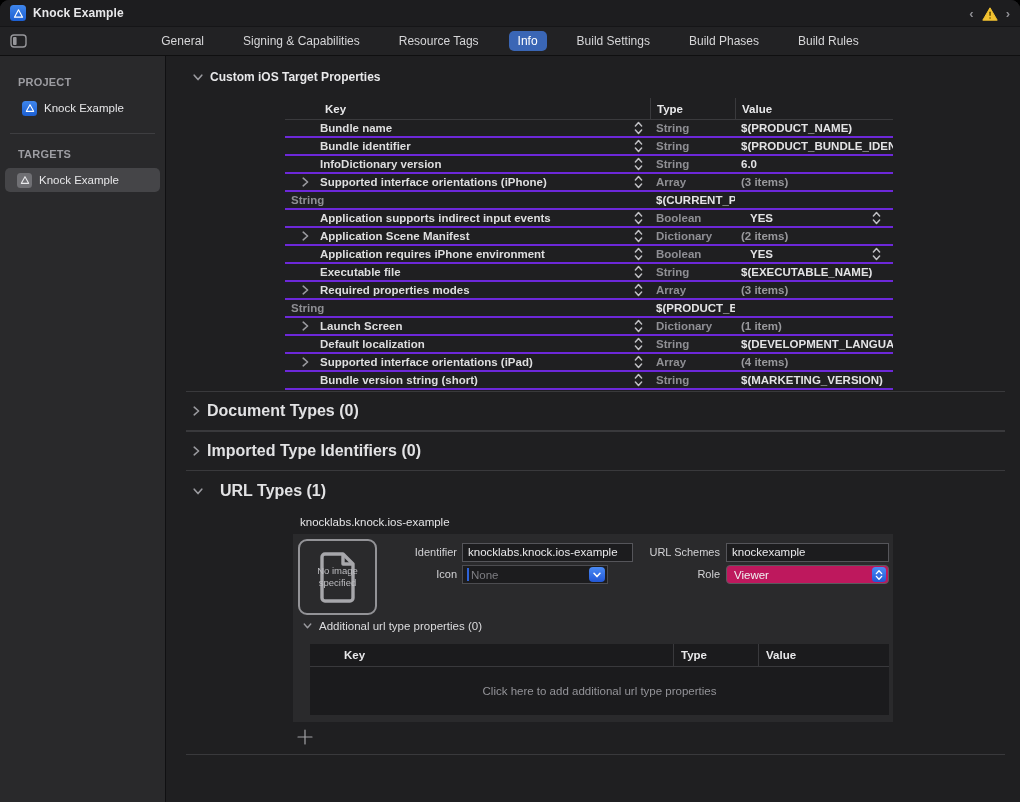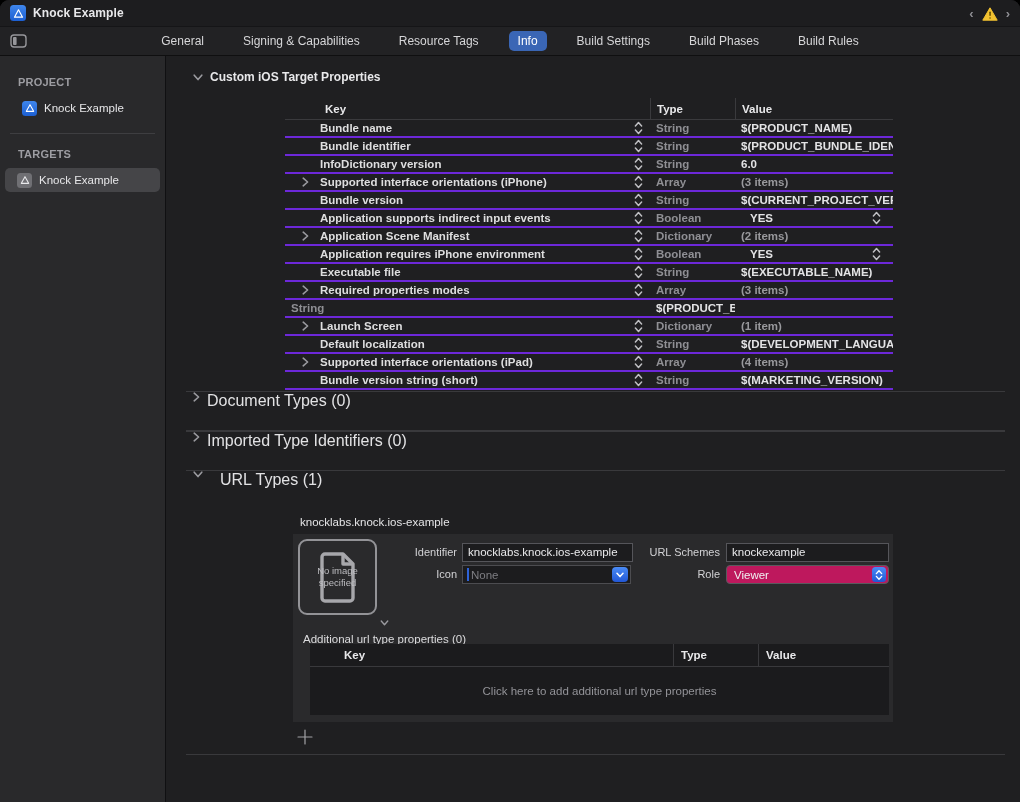--- a/index.html
+++ b/index.html
@@ -33,21 +33,21 @@
   .side-icon.blue { background:linear-gradient(180deg,#3f86ec,#1c5fd2); }
   .side-icon.gray { background:#707074; }
   .side-label { font-size:11.5px; color:#e6e6e8; white-space:nowrap; }
   .side-divider { height:1px; background:#3e3e41; margin:13px 10px 6px 10px; }
 
   
   .content { flex:1; min-width:0; background:#1f1f21; color:#e2e2e4; position:relative; }
   .sec-head { display:flex; align-items:center; gap:7px; padding-left:27px; }
   .sec-head.first { height:42px; }
   .sec-head .sec-title { font-size:12px; font-weight:700; color:#e8e8ea; }
-  .sec-row { height:38px; display:flex; align-items:flex-start; gap:7px; padding-left:27px; }
+  .sec-row { height:38px; display:flex; align-items:center; gap:7px; padding-left:27px;font-weight:bold; }
   .sec-row.url { height:40px;gap:17px; }
   .chev { flex:0 0 auto; display:flex; }
   .divider { height:1px; background:#39393c; margin:0 15px 0 20px; }
 
   
   .props-table { margin-left:119px; width:608px; font-size:11.5px; }
   .pt-head { display:grid; grid-template-columns:365px 85px 158px; height:22px; align-items:center; border-bottom:1px solid #3a3a3d; }
   .pt-head .h-key { padding-left:40px; font-weight:700; color:#e8e8ea; }
   .pt-head .h-type, .pt-head .h-value { padding-left:6px; font-weight:700; color:#e8e8ea; border-left:1px solid #3a3a3d; height:100%; display:flex; align-items:center; }
   .prow { display:grid; grid-template-columns:365px 85px 158px; height:18px; align-items:center; border-bottom:2px solid #6d28d9;font-weight:bold; }
@@ -69,21 +69,21 @@
   .img-well .no-img { position:relative; font-size:9.5px; color:#bdbdc1; text-align:center; line-height:1.25; width:52px; }
   .f-label { position:absolute; font-size:11px; color:#d2d2d5; text-align:right; height:19px; line-height:19px; }
   .f-field { position:absolute; height:19px; background:#1c1c1e; border:1px solid #55555a; color:#e9e9eb; font-size:11.5px; line-height:17px; padding:0 5px; white-space:nowrap; overflow:hidden; }
   .combo { position:absolute; height:19px; background:#1c1c1e; border:1px solid #4c4c50; display:flex; align-items:center; }
   .combo .caret { width:2px; height:13px; background:#2e63d8; margin-left:4px; }
   .combo .c-text { font-size:11.5px; color:#7e7e83; margin-left:2px; flex:1; }
   .combo .c-btn { width:16px; height:15px; border-radius:4px; background:linear-gradient(180deg,#4a8bf5,#2257d6); margin-right:2px; display:flex; align-items:center; justify-content:center; }
   .popup { position:absolute; height:19px; background:#be185d; border:1px solid #5a5a5e; border-radius:4px; display:flex; align-items:center; }
   .popup .p-text { font-size:11.5px; color:#f0f0f2; margin-left:7px; flex:1; }
   .popup .p-btn { width:14px; height:15px; border-radius:3.5px; background:linear-gradient(180deg,#4a8bf5,#2257d6); margin-right:2px; display:flex; align-items:center; justify-content:center; }
-  .add-head { position:absolute; left:10px; top:86px; display:flex; align-items:center; gap:7px;flex-direction:column; }
+  .add-head { position:absolute; left:10px; top:86px; display:flex; align-items:center; gap:7px; }
   .add-head .add-title { font-size:11.5px; color:#dcdcde; }
   .inner-table { position:absolute; left:17px; top:110px; width:579px; height:71px; background:#1b1b1d; font-size:11.5px; }
   .it-head { display:grid; grid-template-columns:363px 85px 131px; height:23px; align-items:center; border-bottom:1px solid #39393c; }
   .it-head .h-key { padding-left:34px; font-weight:700; color:#e8e8ea; }
   .it-head .h-type, .it-head .h-value { padding-left:7px; font-weight:700; color:#e8e8ea; border-left:1px solid #39393c; height:100%; display:flex; align-items:center; }
   .it-body { height:48px; display:flex; align-items:center; justify-content:center; color:#939398; font-size:11.5px; }
   .plus-row { margin:6px 0 0 130px; height:18px; }
   .plus-btn { width:18px; height:18px; display:flex; align-items:center; justify-content:center; }
   .bottom-divider { margin-top:8px; }
 </style>
@@ -238,30 +238,20 @@
                   </svg>
                 </span>
     </div>
     <div class="cell-type">Array</div>
     <div class="cell-value">
       <span class="vtext dim">(3 items)</span>
 
     </div>
   </div>
             <div class="prow">
-    <div class="cell-key">
-      <span class="disclosure chev" style="visibility: hidden;"></span>
-      <span class="ktext">Bundle version</span>
-      <span class="stepper">
-                  <svg width="9" height="14" viewBox="0 0 9 14">
-                    <path d="M1.4 5 L4.5 1.6 L7.6 5" fill="none" stroke="#c0c0c4" stroke-width="1.5" stroke-linecap="round" stroke-linejoin="round"></path>
-                    <path d="M1.4 9 L4.5 12.4 L7.6 9" fill="none" stroke="#c0c0c4" stroke-width="1.5" stroke-linecap="round" stroke-linejoin="round"></path>
-                  </svg>
-                </span>
-    </div>
     <div class="cell-type">String</div>
     <div class="cell-value">
       <span class="vtext">$(CURRENT_PROJECT_VERSION)</span>
 
     </div>
   </div>
             <div class="prow">
     <div class="cell-key">
       <span class="disclosure chev" style="visibility: hidden;"></span>
       <span class="ktext">Application supports indirect input events</span>
@@ -494,21 +484,21 @@
           <span class="no-img">No image specified</span>
         </div>
 
         <div class="f-label" style="left:60px; top:9px; width:104px;">Identifier</div>
         <div class="f-field" style="left:169px; top:9px; width:171px;">knocklabs.knock.ios-example</div>
 
         <div class="f-label" style="left:340px; top:9px; width:87px;">URL Schemes</div>
         <div class="f-field" style="left:433px; top:9px; width:163px;">knockexample</div>
 
         <div class="f-label" style="left:60px; top:31px; width:104px;">Icon</div>
-        <div class="combo" style="left:169px; top:31px; width:169px;justify-content:flex-end;">
+        <div class="combo" style="left:169px; top:31px; width:146px;justify-content:flex-end;">
           <span class="caret"></span>
           <span class="c-text">None</span>
           <span class="c-btn">
             <svg width="8" height="6" viewBox="0 0 8 6">
                 <path d="M1 1.2 L4 4.6 L7 1.2" fill="none" stroke="#fff" stroke-width="1.5" stroke-linecap="round" stroke-linejoin="round"></path>
               </svg>
           </span>
         </div>
 
         <div class="f-label" style="left:340px; top:31px; width:87px;">Role</div>

